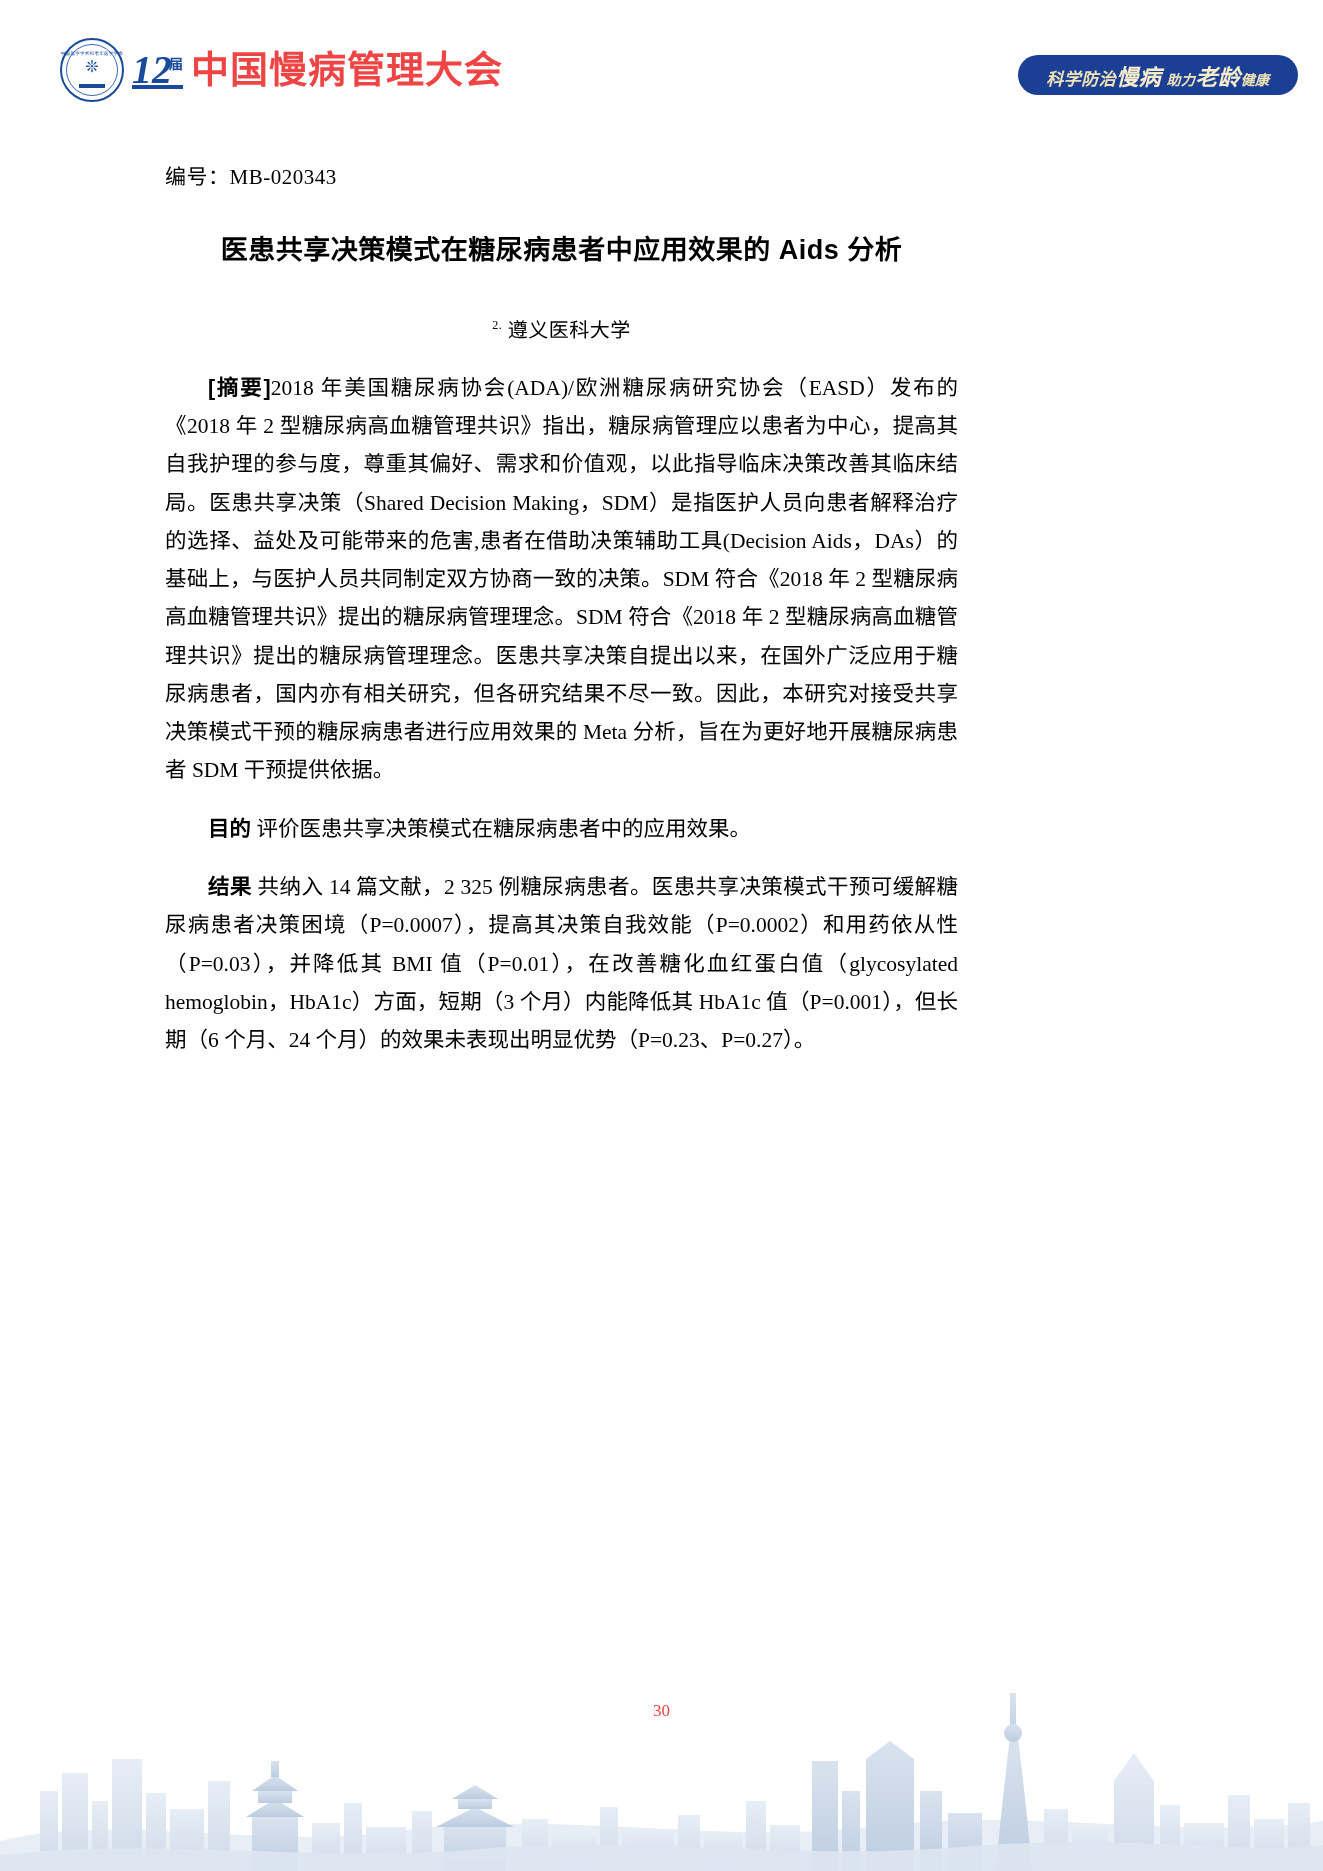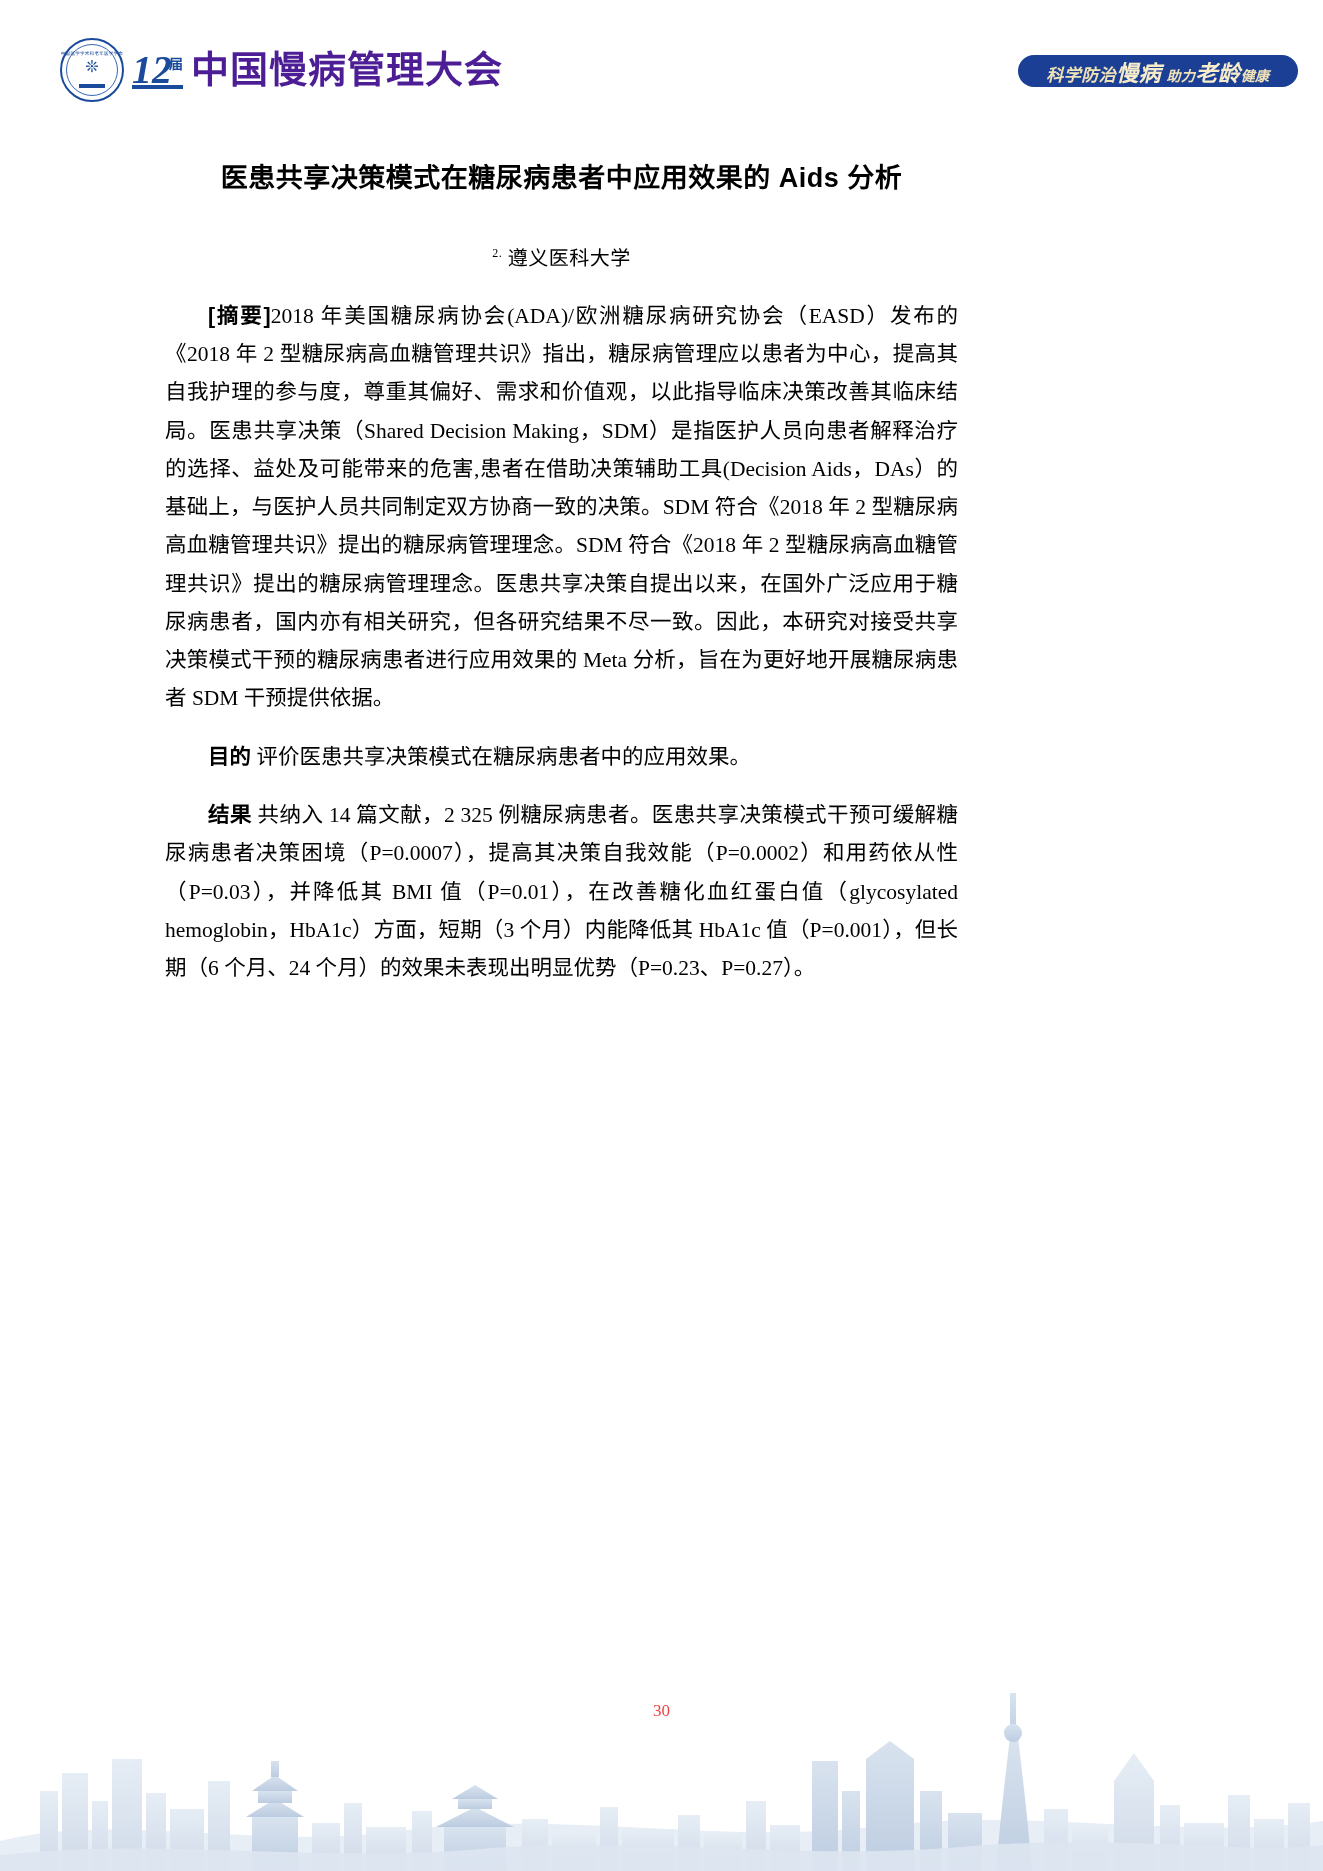--- a/index.html
+++ b/index.html
@@ -91,30 +91,30 @@
     font-style: normal;
     font-size: 14px;
     font-weight: bold;
     vertical-align: super;
     margin-left: -3px;
   }
   .logo-title {
     font-family: "Liberation Sans", sans-serif;
     font-weight: bold;
     font-size: 38px;
-    color: #4c1d95;
+    color: #ef4444;
     letter-spacing: 1px;
     margin-left: 8px;
     line-height: 1;
   }
   .banner {
     position: absolute;
     right: 25px;
     top: 55px;
-    height: 32px;
+    height: 40px;
     min-width: 280px;
     background: #1a3f95;
     border-radius: 20px;
     display: flex;
     align-items: center;
     justify-content: center;
     padding: 0 26px;
     box-sizing: border-box;
   }
   .banner-text {
@@ -226,20 +226,21 @@
 
     <div class="banner">
       <div class="banner-text">
         <span>科学防治</span><span class="big">慢病</span>&nbsp;<span class="sm">助力</span><span class="big">老龄</span><span class="sm">健康</span>
       </div>
     </div>
   </div>
 
   <div id="content">
 
+    <div class="doc-id">编号：MB-020343</div>
 
     <h1 class="paper-title">医患共享决策模式在糖尿病患者中应用效果的 Aids 分析</h1>
 
 
     <div class="affil">
       <sup>2.</sup>
       <span>遵义医科大学</span>
     </div>
 
     <p class="para indent"><span class="lbl">[摘要]</span><span>2018 年美国糖尿病协会(ADA)/欧洲糖尿病研究协会（EASD）发布的《2018 年 2 型糖尿病高血糖管理共识》指出，糖尿病管理应以患者为中心，提高其自我护理的参与度，尊重其偏好、需求和价值观，以此指导临床决策改善其临床结局。医患共享决策（Shared Decision Making，SDM）是指医护人员向患者解释治疗的选择、益处及可能带来的危害,患者在借助决策辅助工具(Decision Aids，DAs）的基础上，与医护人员共同制定双方协商一致的决策。SDM 符合《2018 年 2 型糖尿病高血糖管理共识》提出的糖尿病管理理念。SDM 符合《2018 年 2 型糖尿病高血糖管理共识》提出的糖尿病管理理念。医患共享决策自提出以来，在国外广泛应用于糖尿病患者，国内亦有相关研究，但各研究结果不尽一致。因此，本研究对接受共享决策模式干预的糖尿病患者进行应用效果的 Meta 分析，旨在为更好地开展糖尿病患者 SDM 干预提供依据。</span></p>

